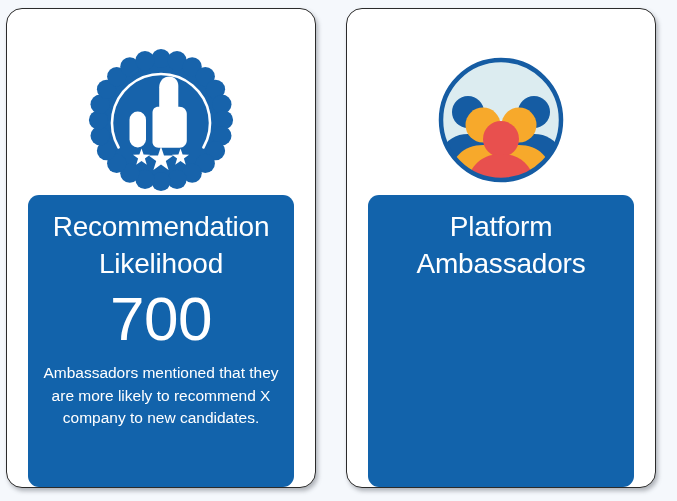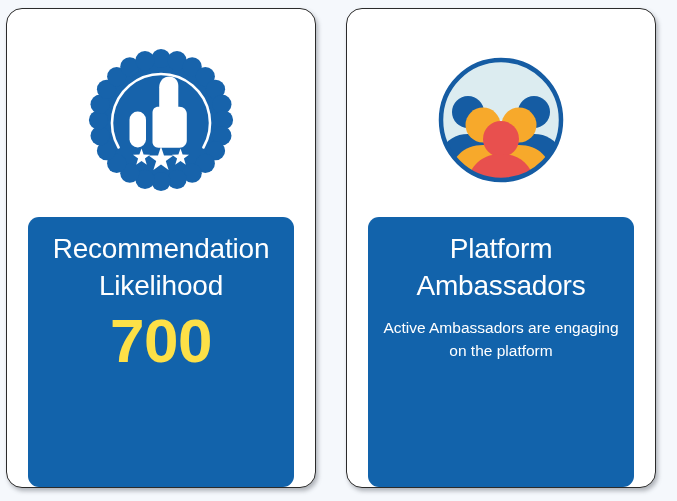--- a/index.html
+++ b/index.html
@@ -47,43 +47,42 @@
     align-items: center;
     justify-content: center;
     flex: none;
   }
   .card-icon svg { display: block; }
 
   .panel {
     width: 266px;
     background: #1263ab;
     border-radius: 11px;
-    margin-top: 22px;
     padding: 14px 10px 16px 10px;
     display: flex;
     flex-direction: column;
     align-items: center;
     flex: 1 1 auto;
   }
 
   .panel-title {
     color: #ffffff;
     font-size: 28px;
     line-height: 1.32;
     font-weight: 400;
     text-align: center;
     letter-spacing: -0.2px;
     white-space: pre-line;
   }
 
   .panel-value {
-    color: #fde047;
+    color: #ffffff;
     font-size: 62px;
     line-height: 1.02;
-    font-weight: 700;
+    font-weight: 400;
     text-align: center;
     letter-spacing: -0.5px;
     margin-top: 4px;
   }
 
   .panel-desc {
     color: #ffffff;
     font-size: 15.5px;
     line-height: 1.46;
     font-weight: 400;
@@ -162,20 +161,21 @@
           <polygon points="74,100.5 77,109.4 86.4,109.5 78.8,115.1 81.6,124.1 74,118.6 66.4,124.1 69.2,115.1 61.6,109.5 71,109.4"></polygon>
           <polygon points="93.5,102.5 95.6,108.6 102,108.7 96.9,112.6 98.8,118.8 93.5,115 88.2,118.8 90.1,112.6 85,108.7 91.4,108.6"></polygon>
         </g>
       </svg>
     </div>
 
     <div class="panel">
       <div class="panel-title">Recommendation
 Likelihood</div>
       <div class="panel-value">700</div>
+      <div class="panel-desc">Ambassadors mentioned that they are more likely to recommend X company  to new candidates.</div>
     </div>
   </div>
 
   <div class="stat-card">
 
     <div class="card-icon">
       <svg width="132" height="132" viewBox="0 0 132 132" aria-hidden="true">
         <defs>
           <clipPath id="circleClip2">
             <circle cx="66" cy="66" r="60"></circle>
@@ -206,17 +206,16 @@
           </g>
         </g>
 
         <circle cx="66" cy="66" r="60" fill="none" stroke="#155ca3" stroke-width="4.5"></circle>
       </svg>
     </div>
 
     <div class="panel">
       <div class="panel-title">Platform
 Ambassadors</div>
-      <div class="panel-desc">Active Ambassadors are engaging on the platform</div>
     </div>
   </div>
 
 </div>
 
 </body></html>

